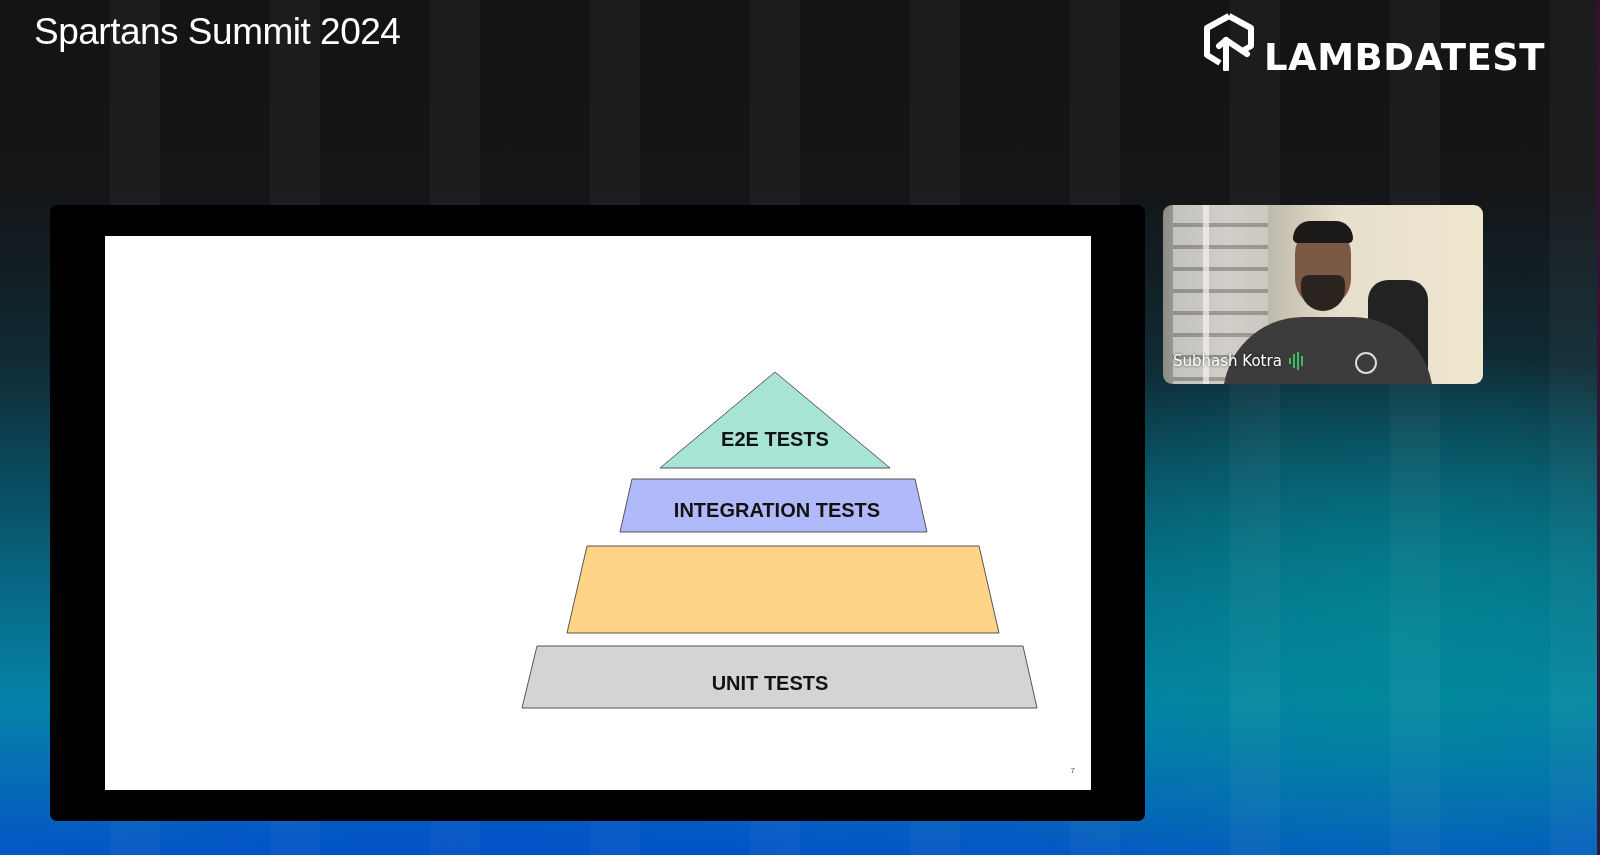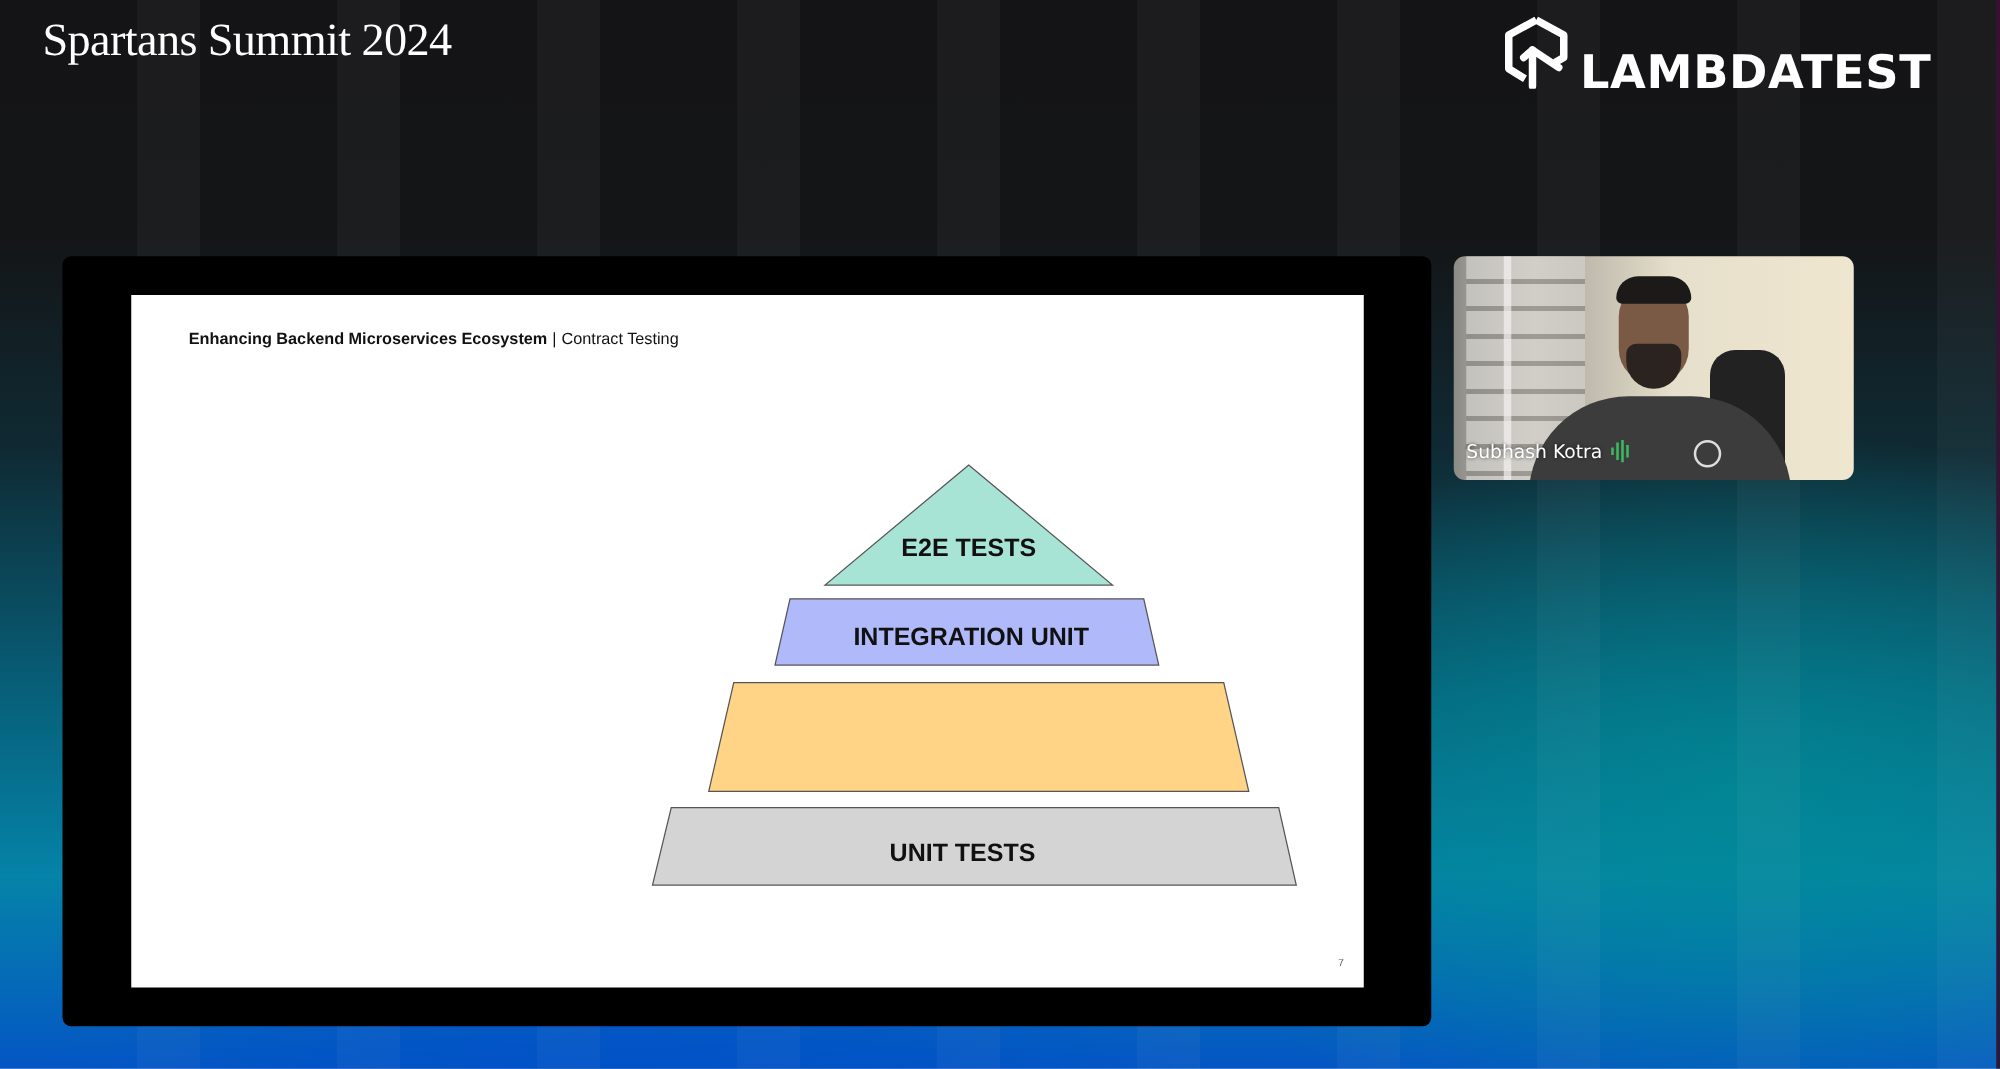--- a/index.html
+++ b/index.html
@@ -16,21 +16,21 @@
       background: repeating-linear-gradient(90deg, rgba(255,255,255,0.0) 0px, rgba(255,255,255,0.0) 110px, rgba(255,255,255,0.035) 110px, rgba(255,255,255,0.035) 160px);
       pointer-events: none;
     }
     .right-edge {
       position: absolute; right: 0; top: 0; width: 3px; height: 100%;
       background: linear-gradient(180deg, #3a1030, #2a1a3a);
     }
     .event-title {
       position: absolute; left: 34px; top: 11px;
       color: #ffffff; font-size: 37px; font-weight: 400; letter-spacing: -0.5px;
-      font-family: Liberation Serif, serif;
+      font-family: Liberation Sans, sans-serif;
     }
     .brand {
       position: absolute; left: 1202px; top: 4px; display: flex; align-items: center;
     }
     .brand-logo { width: 54px; height: 58px; margin-right: 8px; }
     .brand-name {
       color: #ffffff; font-size: 37px; font-weight: 700; letter-spacing: 0.5px;
       font-family: "DejaVu Sans", sans-serif;
       margin-top: 32px;
     }
@@ -114,32 +114,29 @@
     <path d="M27 3 L49 15 L49 33 L42 37" fill="none" stroke="#fff" stroke-width="6" stroke-linejoin="round"></path>
     <path d="M27 3 L5 15 L5 42 L18 50" fill="none" stroke="#fff" stroke-width="6" stroke-linejoin="round"></path>
     <path d="M24 56 L24 27 L45 41" fill="none" stroke="#fff" stroke-width="6" stroke-linecap="round" stroke-linejoin="round"></path>
     <path d="M17 33 L24 27" fill="none" stroke="#fff" stroke-width="6" stroke-linecap="round"></path>
   </svg>
   <span class="brand-name">LAMBDATEST</span>
 </div>
 
 <div class="share-frame">
   <div class="slide">
-    <div class="slide-header">
-      <span class="bold">Enhancing Backend Microservices Ecosystem</span><span class="sep">|</span><span>Contract Testing</span>
-    </div>
 
     <svg class="pyramid" viewBox="0 0 986 554">
       <polygon points="670,136 555,232 785,232" fill="#a8e4d6" stroke="#555" stroke-width="1"></polygon>
       <polygon points="527,243 810,243 822,296 515,296" fill="#b0b9f9" stroke="#555" stroke-width="1"></polygon>
       <polygon points="482,310 874,310 894,397 462,397" fill="#ffd486" stroke="#555" stroke-width="1"></polygon>
       <polygon points="432,410 918,410 932,472 417,472" fill="#d4d4d4" stroke="#555" stroke-width="1"></polygon>
     </svg>
     <div class="pyr-label" style="left:670px; top:192px;">E2E TESTS</div>
-    <div class="pyr-label" style="left:672px; top:263px;">INTEGRATION UNIT</div>
+    <div class="pyr-label" style="left:672px; top:263px;">INTEGRATION TESTS</div>
     <div class="pyr-label" style="left:678px; top:344px;"></div>
     <div class="pyr-label" style="left:665px; top:436px;">UNIT TESTS</div>
 
     <div class="slide-number">7</div>
   </div>
 </div>
 
 <div class="video-tile">
   <div class="video-window"></div>
   <div class="video-window2"></div>

